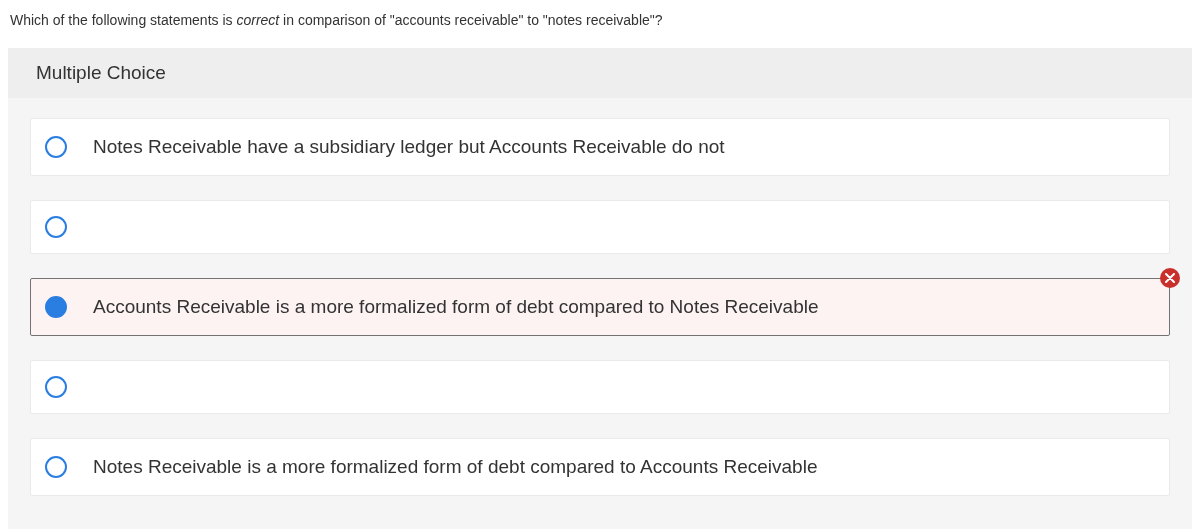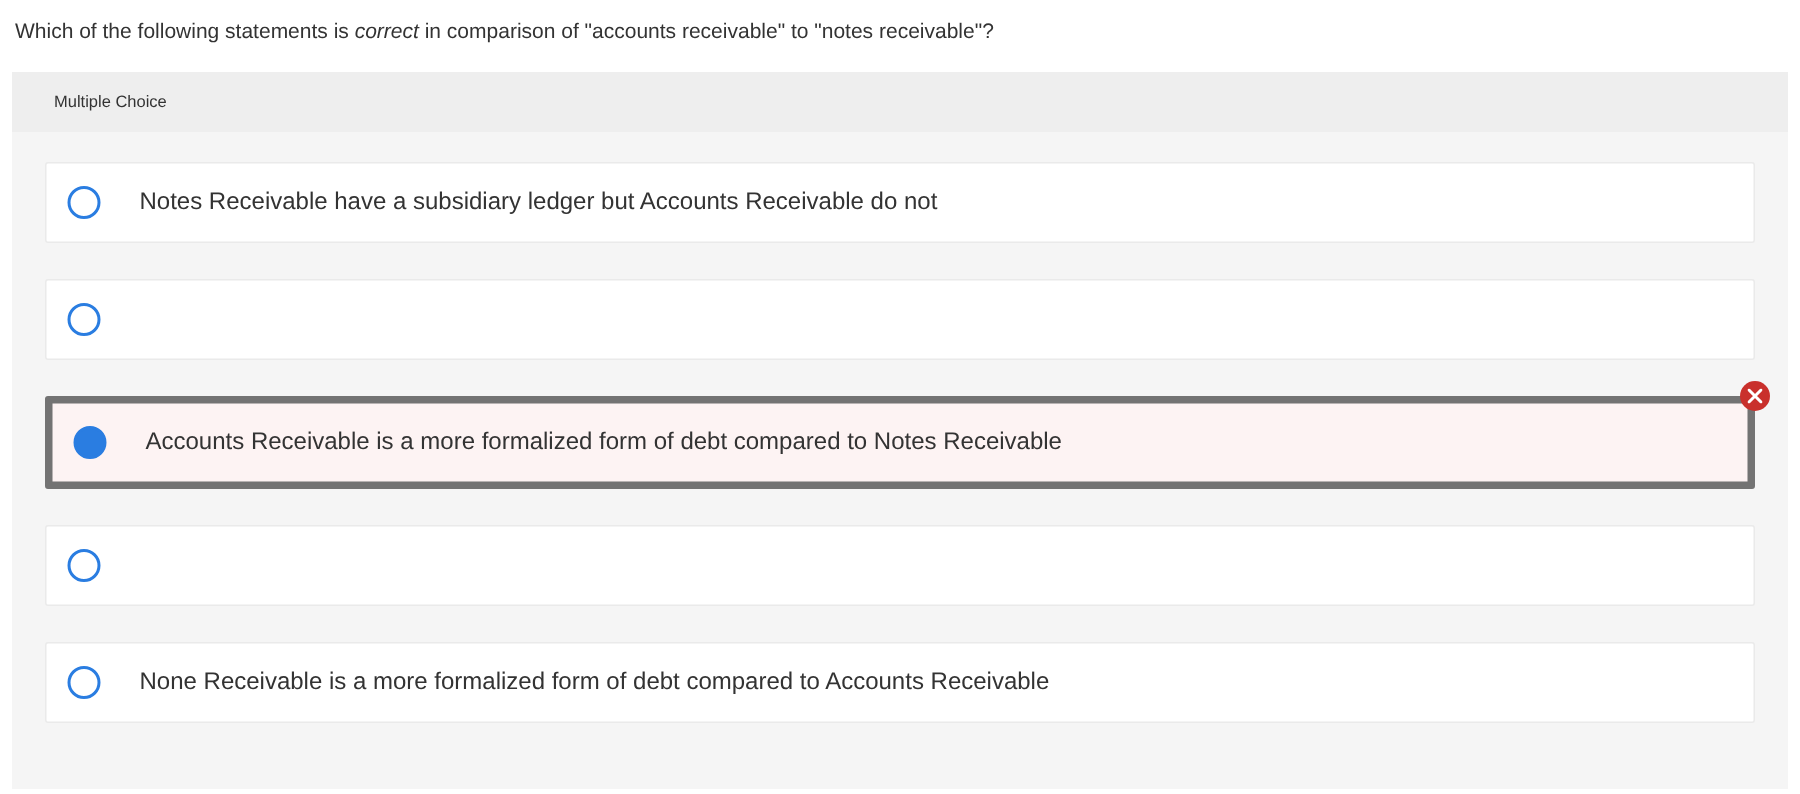--- a/index.html
+++ b/index.html
@@ -17,62 +17,62 @@
     }
     .question-text .italic { font-style: italic; }
     .panel {
       background: #f5f5f5;
       margin: 0 8px 8px 8px;
       padding-bottom: 20px;
     }
     .panel-header {
       background: #eeeeee;
       padding: 14px 28px;
-      font-size: 11px;
+      font-size: 19px;
       color: #333;
     }
     .options-wrap {
       padding: 20px 22px 0 22px;
     }
     .option-row {
       position: relative;
       margin-bottom: 24px;
     }
     .option-card {
       background: #fff;
       border: 1px solid #eaeaea;
       border-radius: 2px;
       padding: 17px 14px 17px 62px;
       position: relative;
       min-height: 54px;
       display: flex;
       align-items: center;
     }
     .option-card.selected-wrong {
-      border: 5px solid #737373;
+      border: 1px solid #737373;
       background: #fdf3f3;
     }
     .radio {
       position: absolute;
       left: 14px;
       top: 50%;
       transform: translateY(-50%);
       width: 22px;
       height: 22px;
       border: 2px solid #2a7de1;
       border-radius: 50%;
       background: #fff;
       cursor: pointer;
     }
     .radio.filled {
       background: #2a7de1;
       border: 2px solid #2a7de1;
     }
     .option-text {
-      font-size: 16px;
+      font-size: 19px;
       color: #333;
     }
     .wrong-badge {
       position: absolute;
       right: -10px;
       top: -10px;
       width: 20px;
       height: 20px;
       background: #c9302c;
       border-radius: 50%;
@@ -122,19 +122,19 @@
 
       <div class="option-row">
         <div class="option-card">
           <span class="radio"></span>
         </div>
       </div>
 
       <div class="option-row">
         <div class="option-card">
           <span class="radio"></span>
-          <span class="option-text">None Receivable is a more formalized form of debt compared to Accounts Receivable</span>
+          <span class="option-text">Notes Receivable is a more formalized form of debt compared to Accounts Receivable</span>
         </div>
       </div>
 
     </div>
   </div>
 </div>
 
 </body></html>

